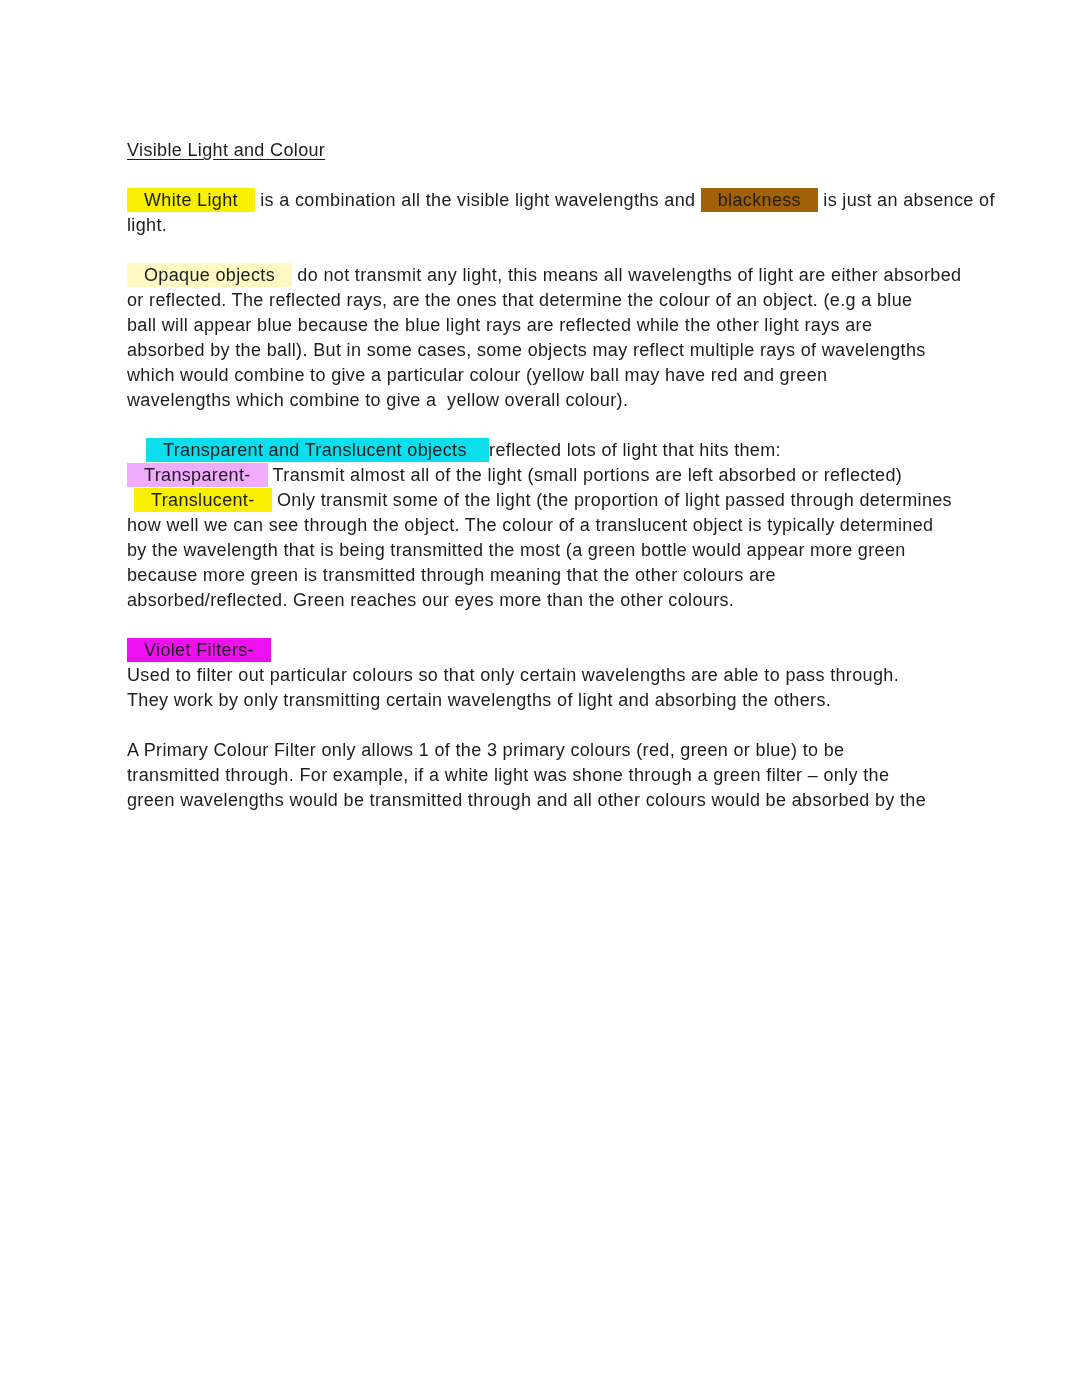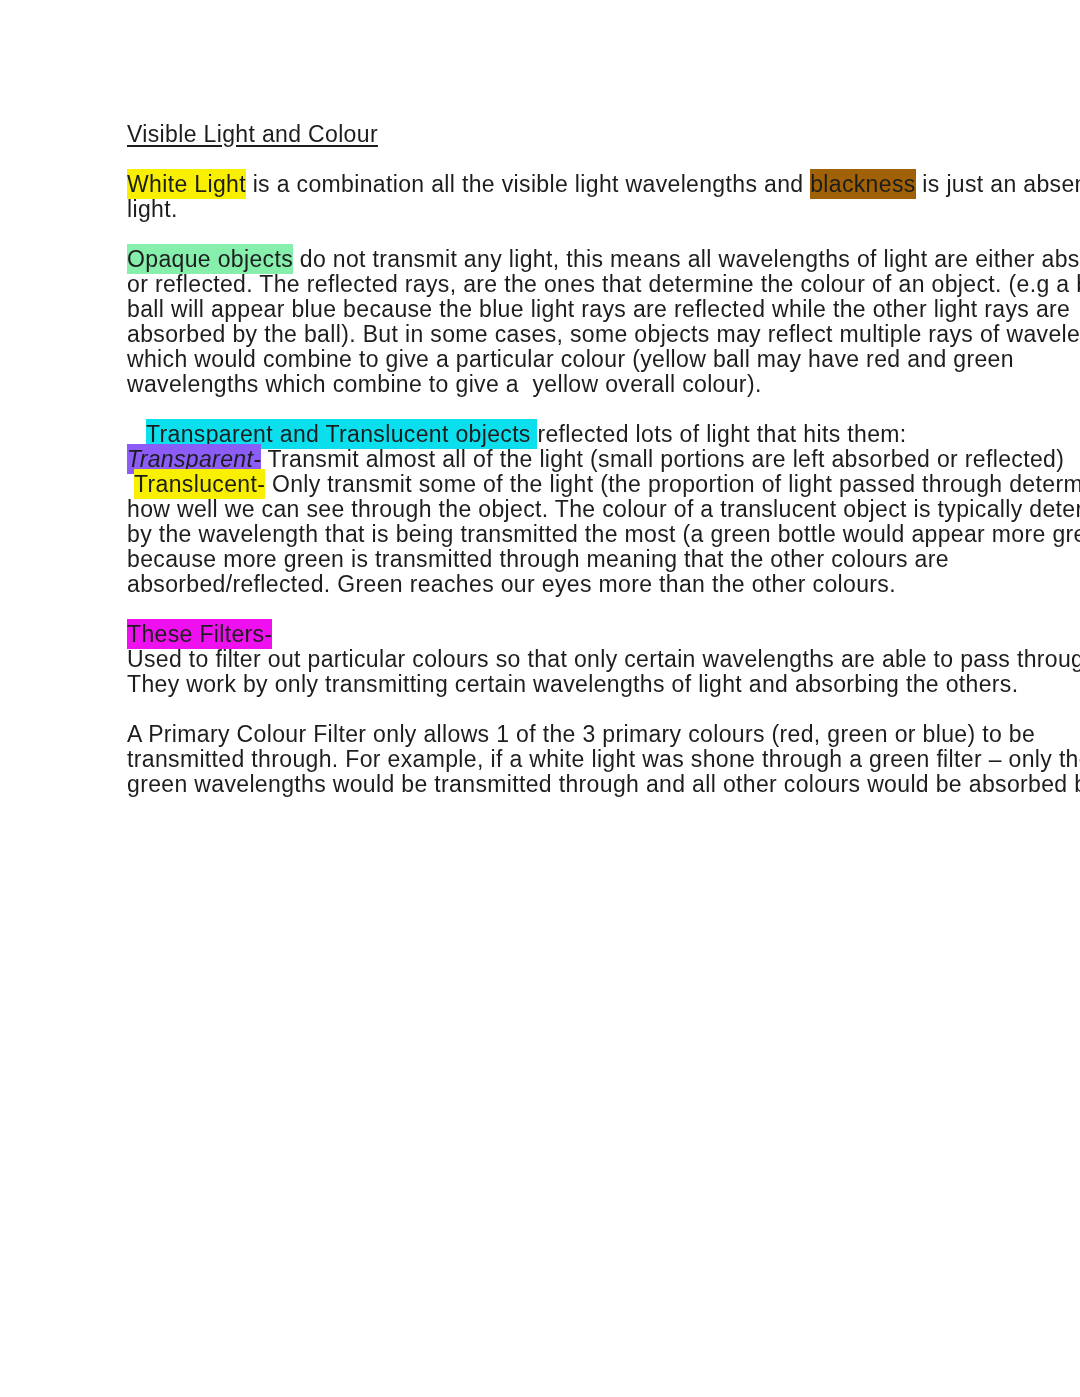--- a/index.html
+++ b/index.html
@@ -15,61 +15,61 @@
     font-family: "Liberation Sans", sans-serif;
   }
   .page {
     position: absolute;
     inset: 0;
     background: #ffffff;
   }
   .doc {
     position: absolute;
     left: 127px;
-    top: 122px;
+    top: 138px;
     width: 860px;
-    font-size: 23px;
+    font-size: 18px;
     line-height: 25px;
     letter-spacing: 0.35px;
     color: #1d1d1d;
     font-weight: 400;
   }
   p.block {
     margin: 0 0 25px 0;
     white-space: pre;           
   }
   p.block-title span {
     text-decoration: underline;
     text-underline-offset: 3px;
   }
   .hl {
-    padding: 2px 0;
+    padding: 2px 17px;
   }
 </style>
 </head>
 <body>
 
 <div class="page">
   <div class="doc" style="color: rgb(29, 29, 29);">
       <p class="block block-title"><span>Visible Light and Colour</span></p>
       <p class="block"><span class="hl" style="background-color: rgb(248, 240, 0);">White Light</span><span> is a combination all the visible light wavelengths and </span><span class="hl" style="background-color: #a16207;">blackness</span><span> is just an absence of
 light.</span></p>
-      <p class="block"><span class="hl" style="background-color: #86efac; margin-top: 18px;">Opaque objects</span><span> do not transmit any light, this means all wavelengths of light are either absorbed
+      <p class="block"><span class="hl" style="background-color: #fef9c3; margin-top: 18px;">Opaque objects</span><span> do not transmit any light, this means all wavelengths of light are either absorbed
 or reflected. The reflected rays, are the ones that determine the colour of an object. (e.g a blue
 ball will appear blue because the blue light rays are reflected while the other light rays are
 absorbed by the ball). But in some cases, some objects may reflect multiple rays of wavelengths
 which would combine to give a particular colour (yellow ball may have red and green
 wavelengths which combine to give a  yellow overall colour).</span></p>
       <p class="block"><span class="hl" style="background-color: rgb(11, 223, 238); margin-left: 19px;">Transparent and Translucent objects </span><span>reflected lots of light that hits them:
-</span><span class="hl" style="background-color: #8b5cf6; font-style: italic;">Transparent-</span><span> Transmit almost all of the light (small portions are left absorbed or reflected)
+</span><span class="hl" style="background-color: #f0abfc;">Transparent-</span><span> Transmit almost all of the light (small portions are left absorbed or reflected)
 </span><span class="hl" style="background-color: rgb(248, 240, 0); margin-left: 7px;">Translucent-</span><span> Only transmit some of the light (the proportion of light passed through determines
 how well we can see through the object. The colour of a translucent object is typically determined
 by the wavelength that is being transmitted the most (a green bottle would appear more green
 because more green is transmitted through meaning that the other colours are
 absorbed/reflected. Green reaches our eyes more than the other colours.</span></p>
-      <p class="block"><span class="hl" style="background-color: rgb(238, 16, 238);">These Filters-</span><span>
+      <p class="block"><span class="hl" style="background-color: rgb(238, 16, 238);">Violet Filters-</span><span>
 Used to filter out particular colours so that only certain wavelengths are able to pass through.
 They work by only transmitting certain wavelengths of light and absorbing the others.</span></p>
       <p class="block"><span>A Primary Colour Filter only allows 1 of the 3 primary colours (red, green or blue) to be
 transmitted through. For example, if a white light was shone through a green filter – only the
 green wavelengths would be transmitted through and all other colours would be absorbed by the</span></p>
     </div>
 </div>
 
 </body></html>

